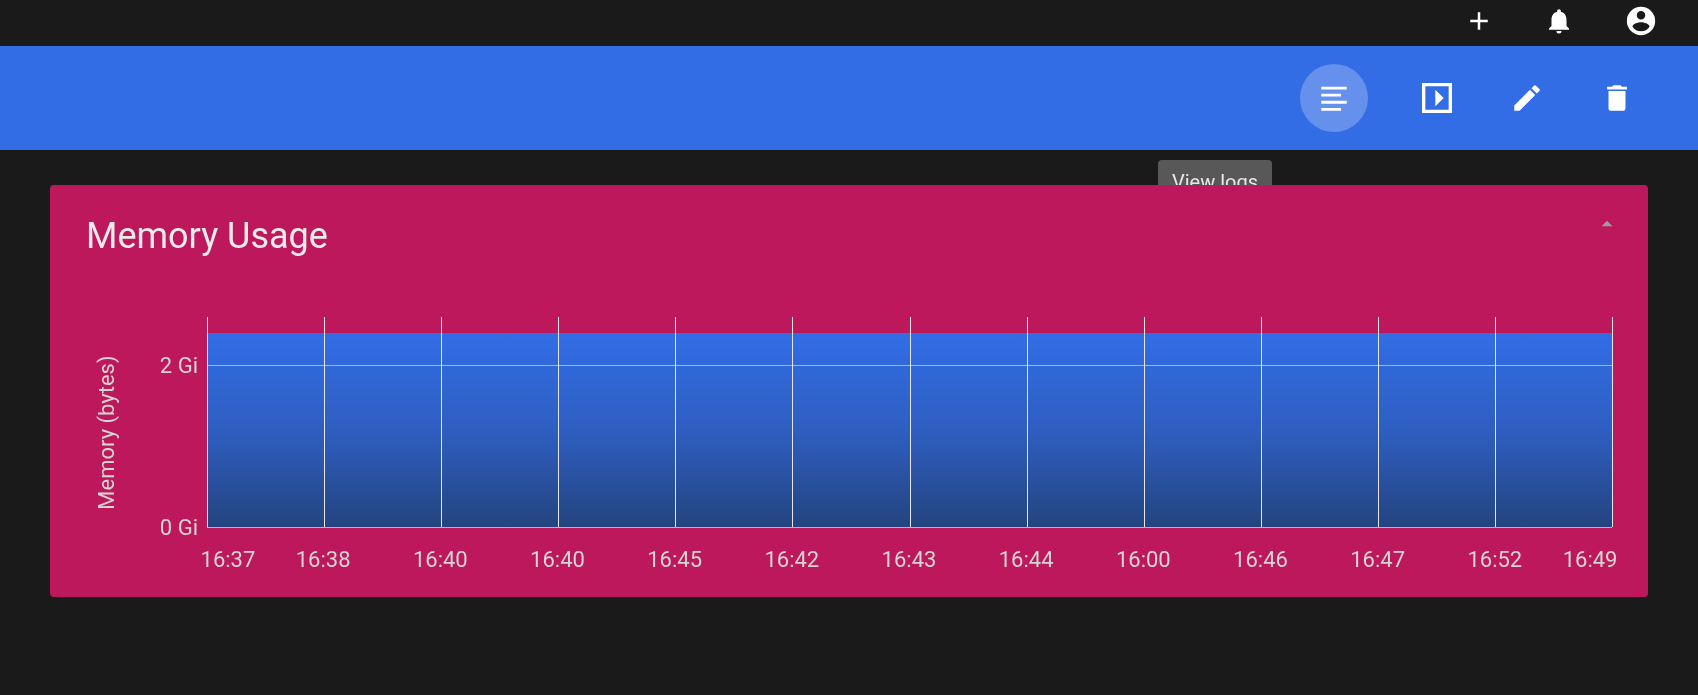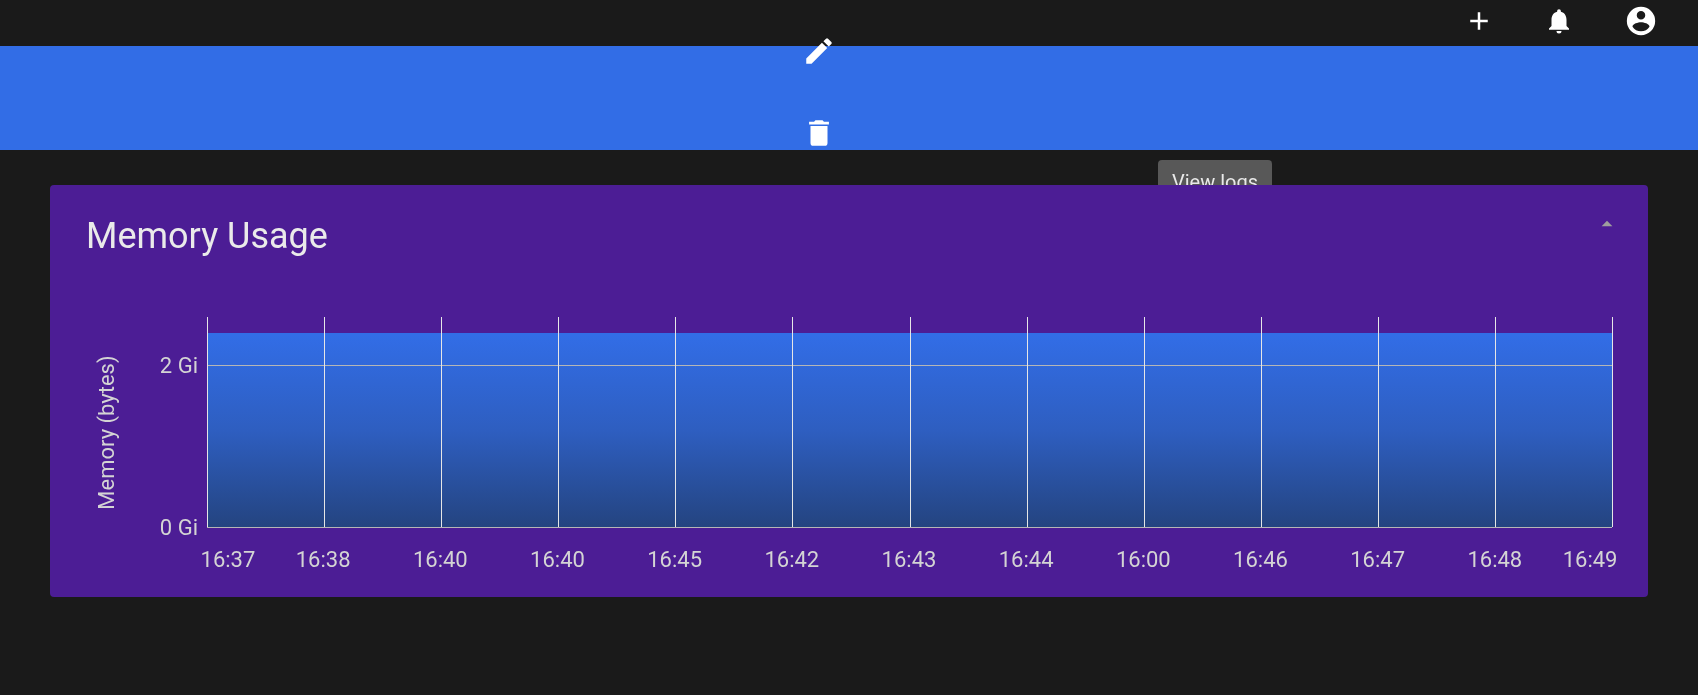--- a/index.html
+++ b/index.html
@@ -23,21 +23,20 @@
   .topbar svg { fill: #fff; }
   .actionbar {
     height: 104px;
     background: #326de6;
     display: flex;
     justify-content: flex-end;
     align-items: center;
     padding-right: 60px;
     gap: 48px;
     position: relative;
-    flex-direction: column;
   }
   .action-btn {
     width: 42px; height: 42px;
     display: flex; align-items: center; justify-content: center;
     border-radius: 50%;
     cursor: pointer;
   }
   .action-btn.active { background: rgba(255,255,255,0.25); width: 68px; height: 68px; }
   .action-btn svg { fill: #fff; }
   .tooltip {
@@ -48,21 +47,21 @@
     color: #e9e9e9;
     font-size: 20px;
     padding: 10px 14px;
     border-radius: 4px;
     white-space: nowrap;
   }
   .content {
     padding: 35px 50px 0 50px;
   }
   .card {
-    background: #4c1d95;
+    background: #be185d;
     border-radius: 4px;
     padding: 30px 36px 20px 36px;
     position: relative;
   }
   .card-title {
     font-size: 36px;
     font-weight: 400;
     color: #eaeaea;
     margin-bottom: 30px;
   }
@@ -226,19 +225,19 @@
             <div class="xtick" style="left: 8.33333%;">16:38</div>
             <div class="xtick" style="left: 16.6667%;">16:40</div>
             <div class="xtick" style="left: 25%;">16:40</div>
             <div class="xtick" style="left: 33.3333%;">16:45</div>
             <div class="xtick" style="left: 41.6667%;">16:42</div>
             <div class="xtick" style="left: 50%;">16:43</div>
             <div class="xtick" style="left: 58.3333%;">16:44</div>
             <div class="xtick" style="left: 66.6667%;">16:00</div>
             <div class="xtick" style="left: 75%;">16:46</div>
             <div class="xtick" style="left: 83.3333%;">16:47</div>
-            <div class="xtick" style="left: 91.6667%;">16:48</div>
+            <div class="xtick" style="left: 91.6667%;">16:52</div>
             <div class="xtick last" style="left: 100%;">16:49</div>
           </div>
       </div>
     </div>
   </div>
 </div>
 
 </body></html>

